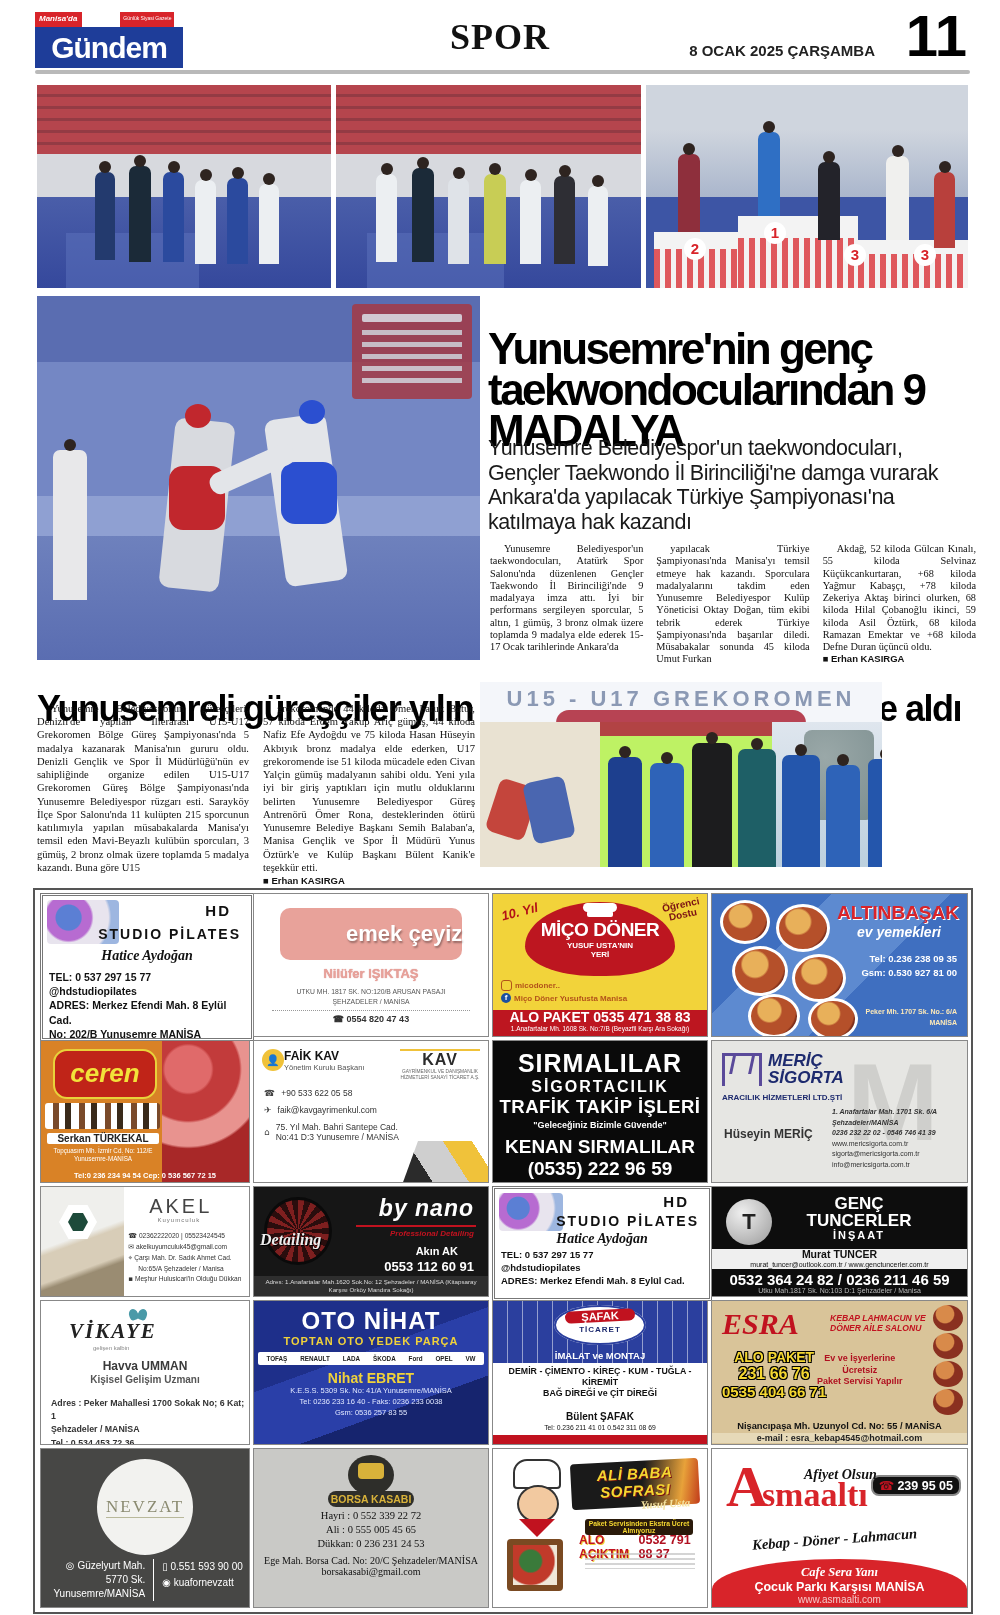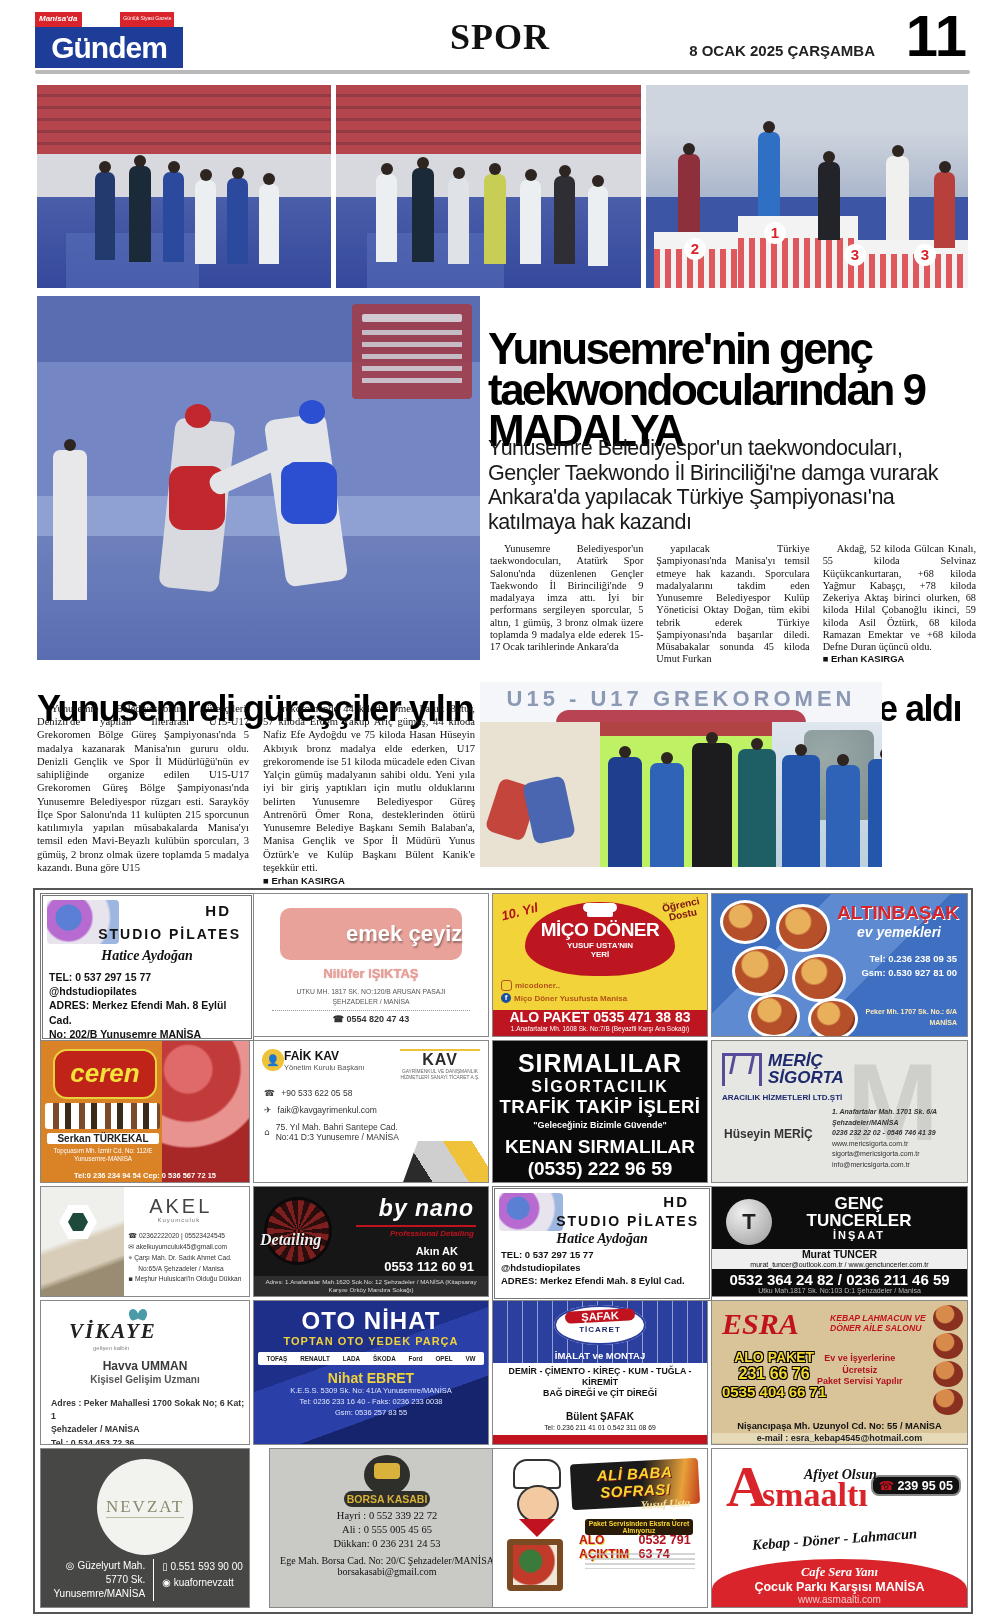--- a/index.html
+++ b/index.html
@@ -735,21 +735,21 @@
         <div><span class="ic">◎</span> <span>Güzelyurt Mah. 5770 Sk.</span></div>
         <div>Yunusemre/MANİSA</div>
       </div>
       <div class="nev-right">
         <div><span class="ic">▯</span> <span>0.551 593 90 00</span></div>
         <div><span class="ic">◉</span> <span>kuafornevzatt</span></div>
       </div>
     </div>
   </div>
 
-  <div class="ad ad-borsa" style="left:253px;top:1448px;width:234px;height:158px;margin-left:16px;">
+  <div class="ad ad-borsa" style="left:253px;top:1448px;width:234px;height:158px;">
     <div class="borsa-logo"></div>
     <div class="borsa-ribbon">BORSA KASABI</div>
     <div class="borsa-line">Hayri   : 0 552 339 22 72</div>
     <div class="borsa-line">Ali       : 0 555 005 45 65</div>
     <div class="borsa-line">Dükkan: 0 236 231 24 53</div>
     <div class="borsa-addr">Ege Mah. Borsa Cad. No: 20/C Şehzadeler/MANİSA</div>
     <div class="borsa-mail">borsakasabi@gmail.com</div>
   </div>
 
   <div class="ad" style="left:492px;top:1448px;width:214px;height:158px;">
@@ -759,21 +759,21 @@
       <div class="ali-scarf"></div>
       <div class="ali-frame"></div>
     </div>
     <div class="ali-banner">
       <div class="ali-title">ALİ BABA SOFRASI</div>
       <div class="ali-usta">Yusuf Usta</div>
     </div>
     <div class="ali-note">Paket Servisinden Ekstra Ücret Almıyoruz</div>
     <div class="ali-alo">
       <span class="w1">ALO AÇIKTIM</span>
-      <span class="w2">0532 791 63 74</span>
+      <span class="w2">0532 791 88 37</span>
     </div>
     <div class="ali-tiny"></div>
   </div>
 
   <div class="ad" style="left:711px;top:1448px;width:255px;height:158px;">
     <div class="asma-phone">239 95 05</div>
     <div class="asma-afiyet">Afiyet Olsun</div>
     <div class="asma-title">
       <span class="asma-a">A</span><span class="asma-rest">smaaltı</span>
     </div>

